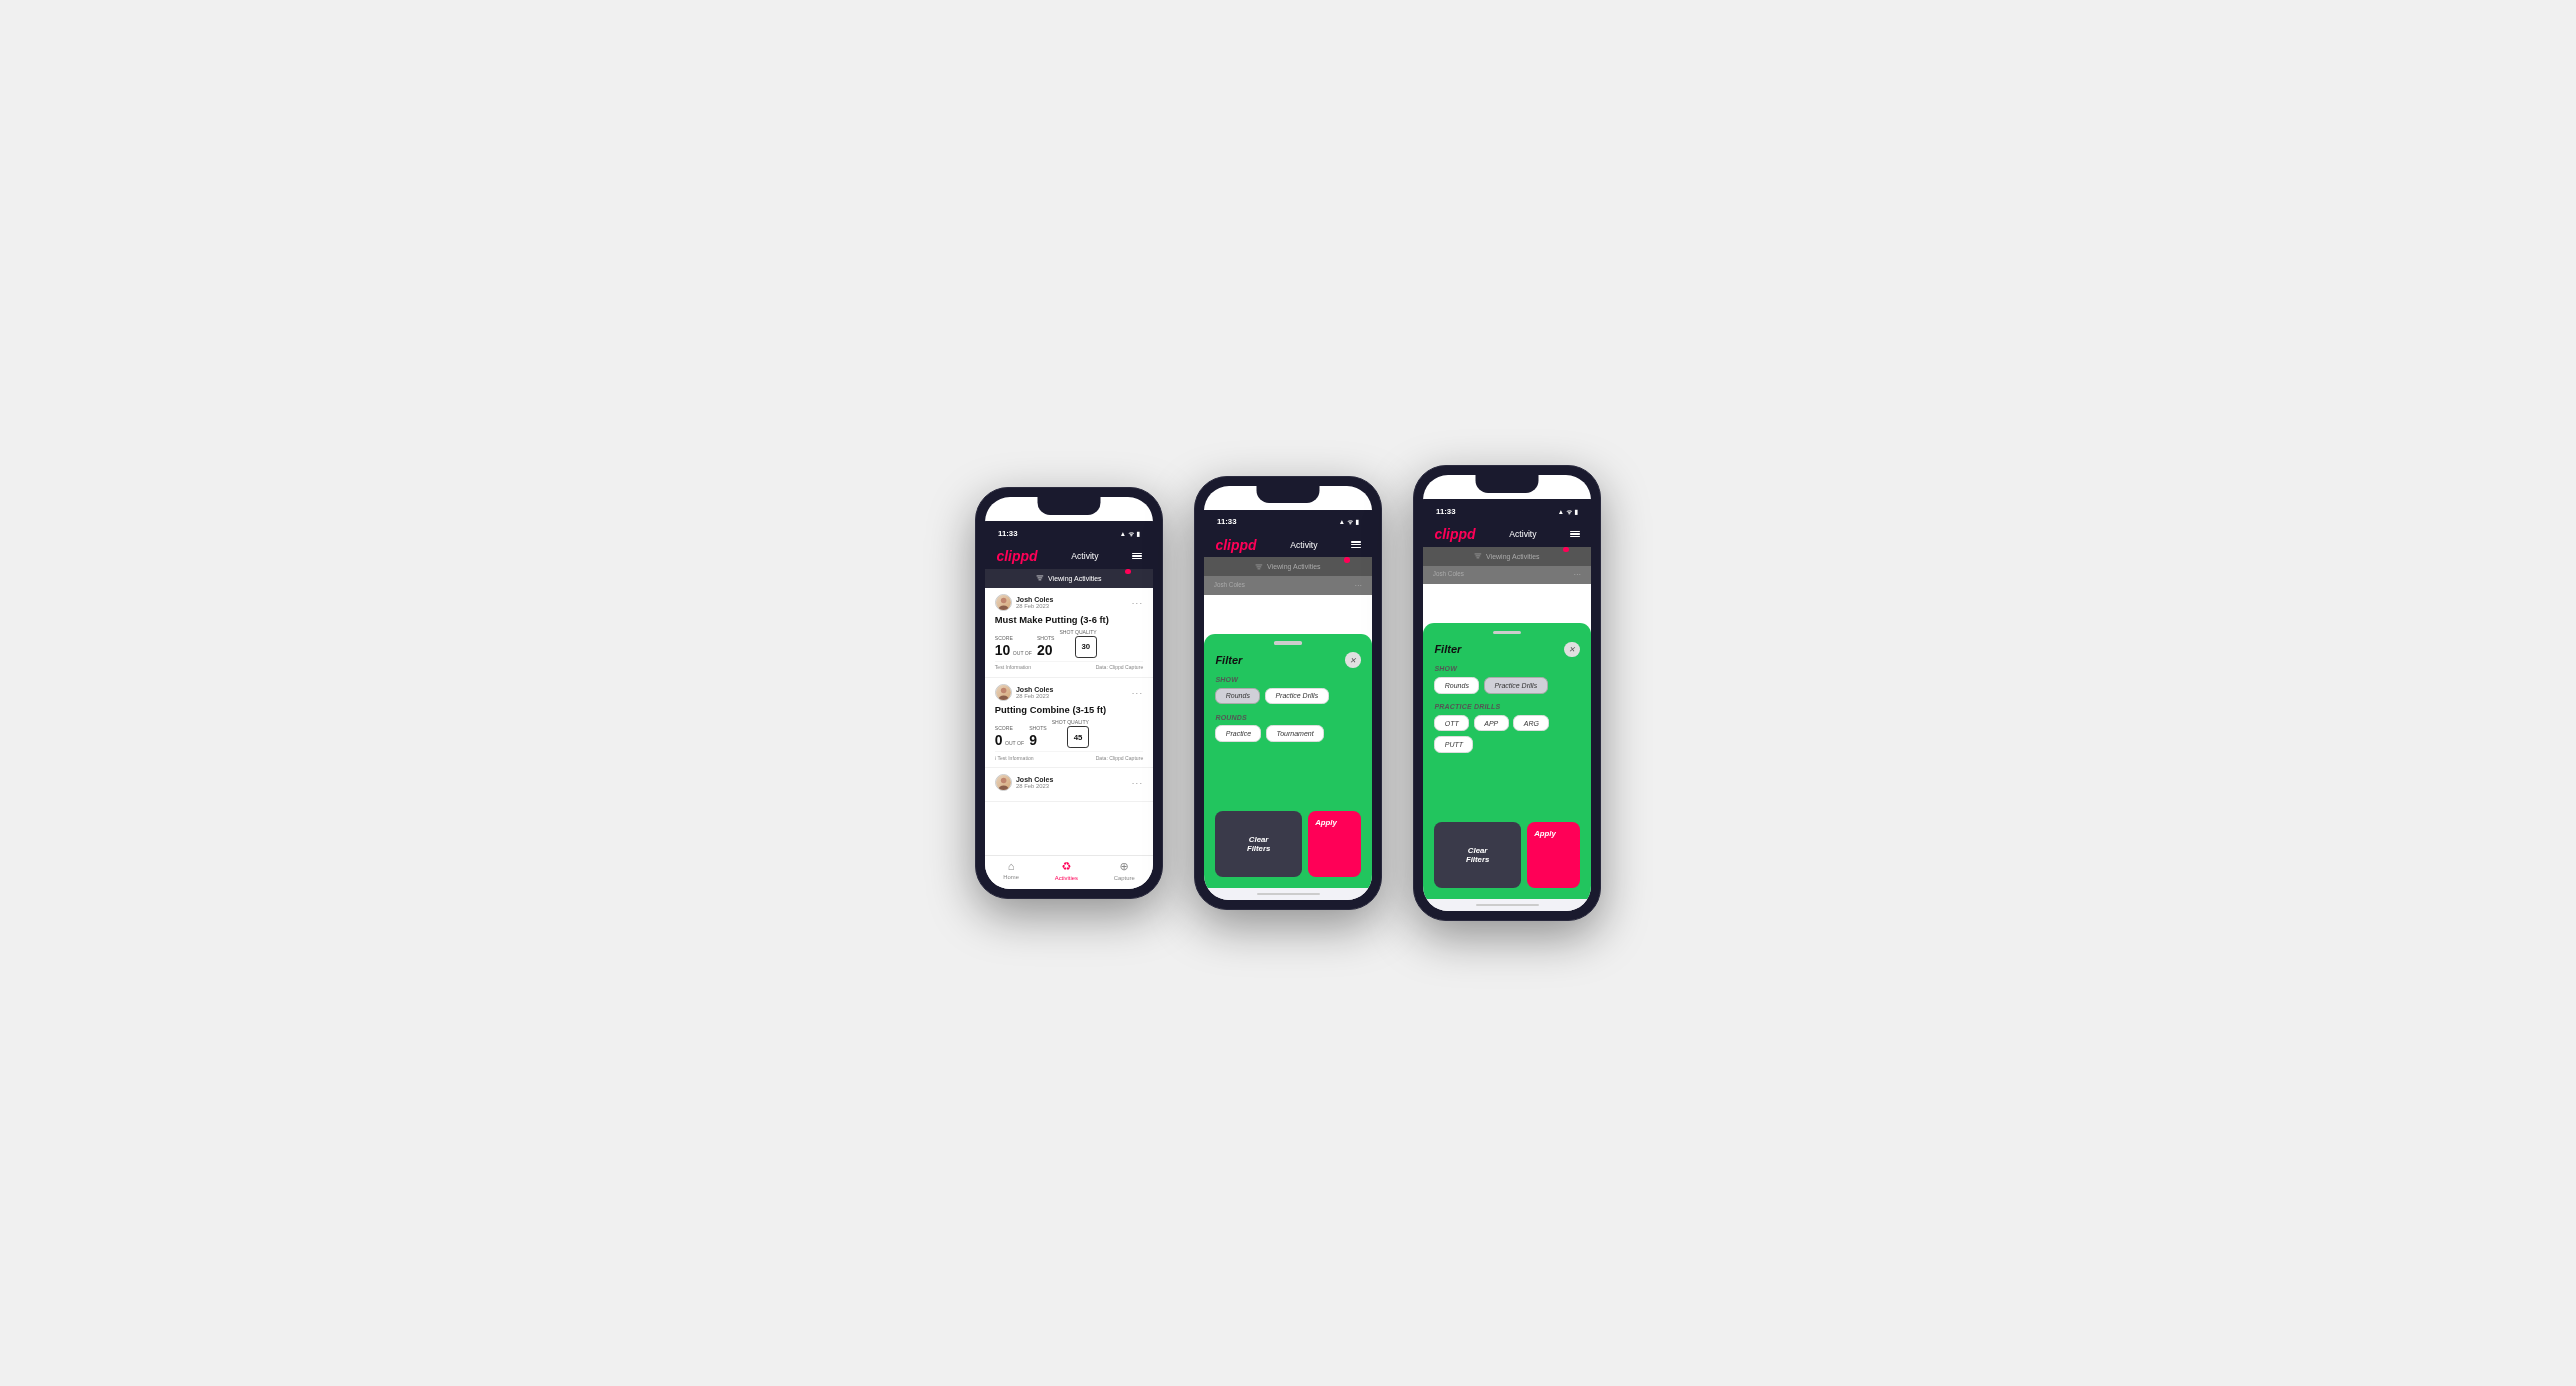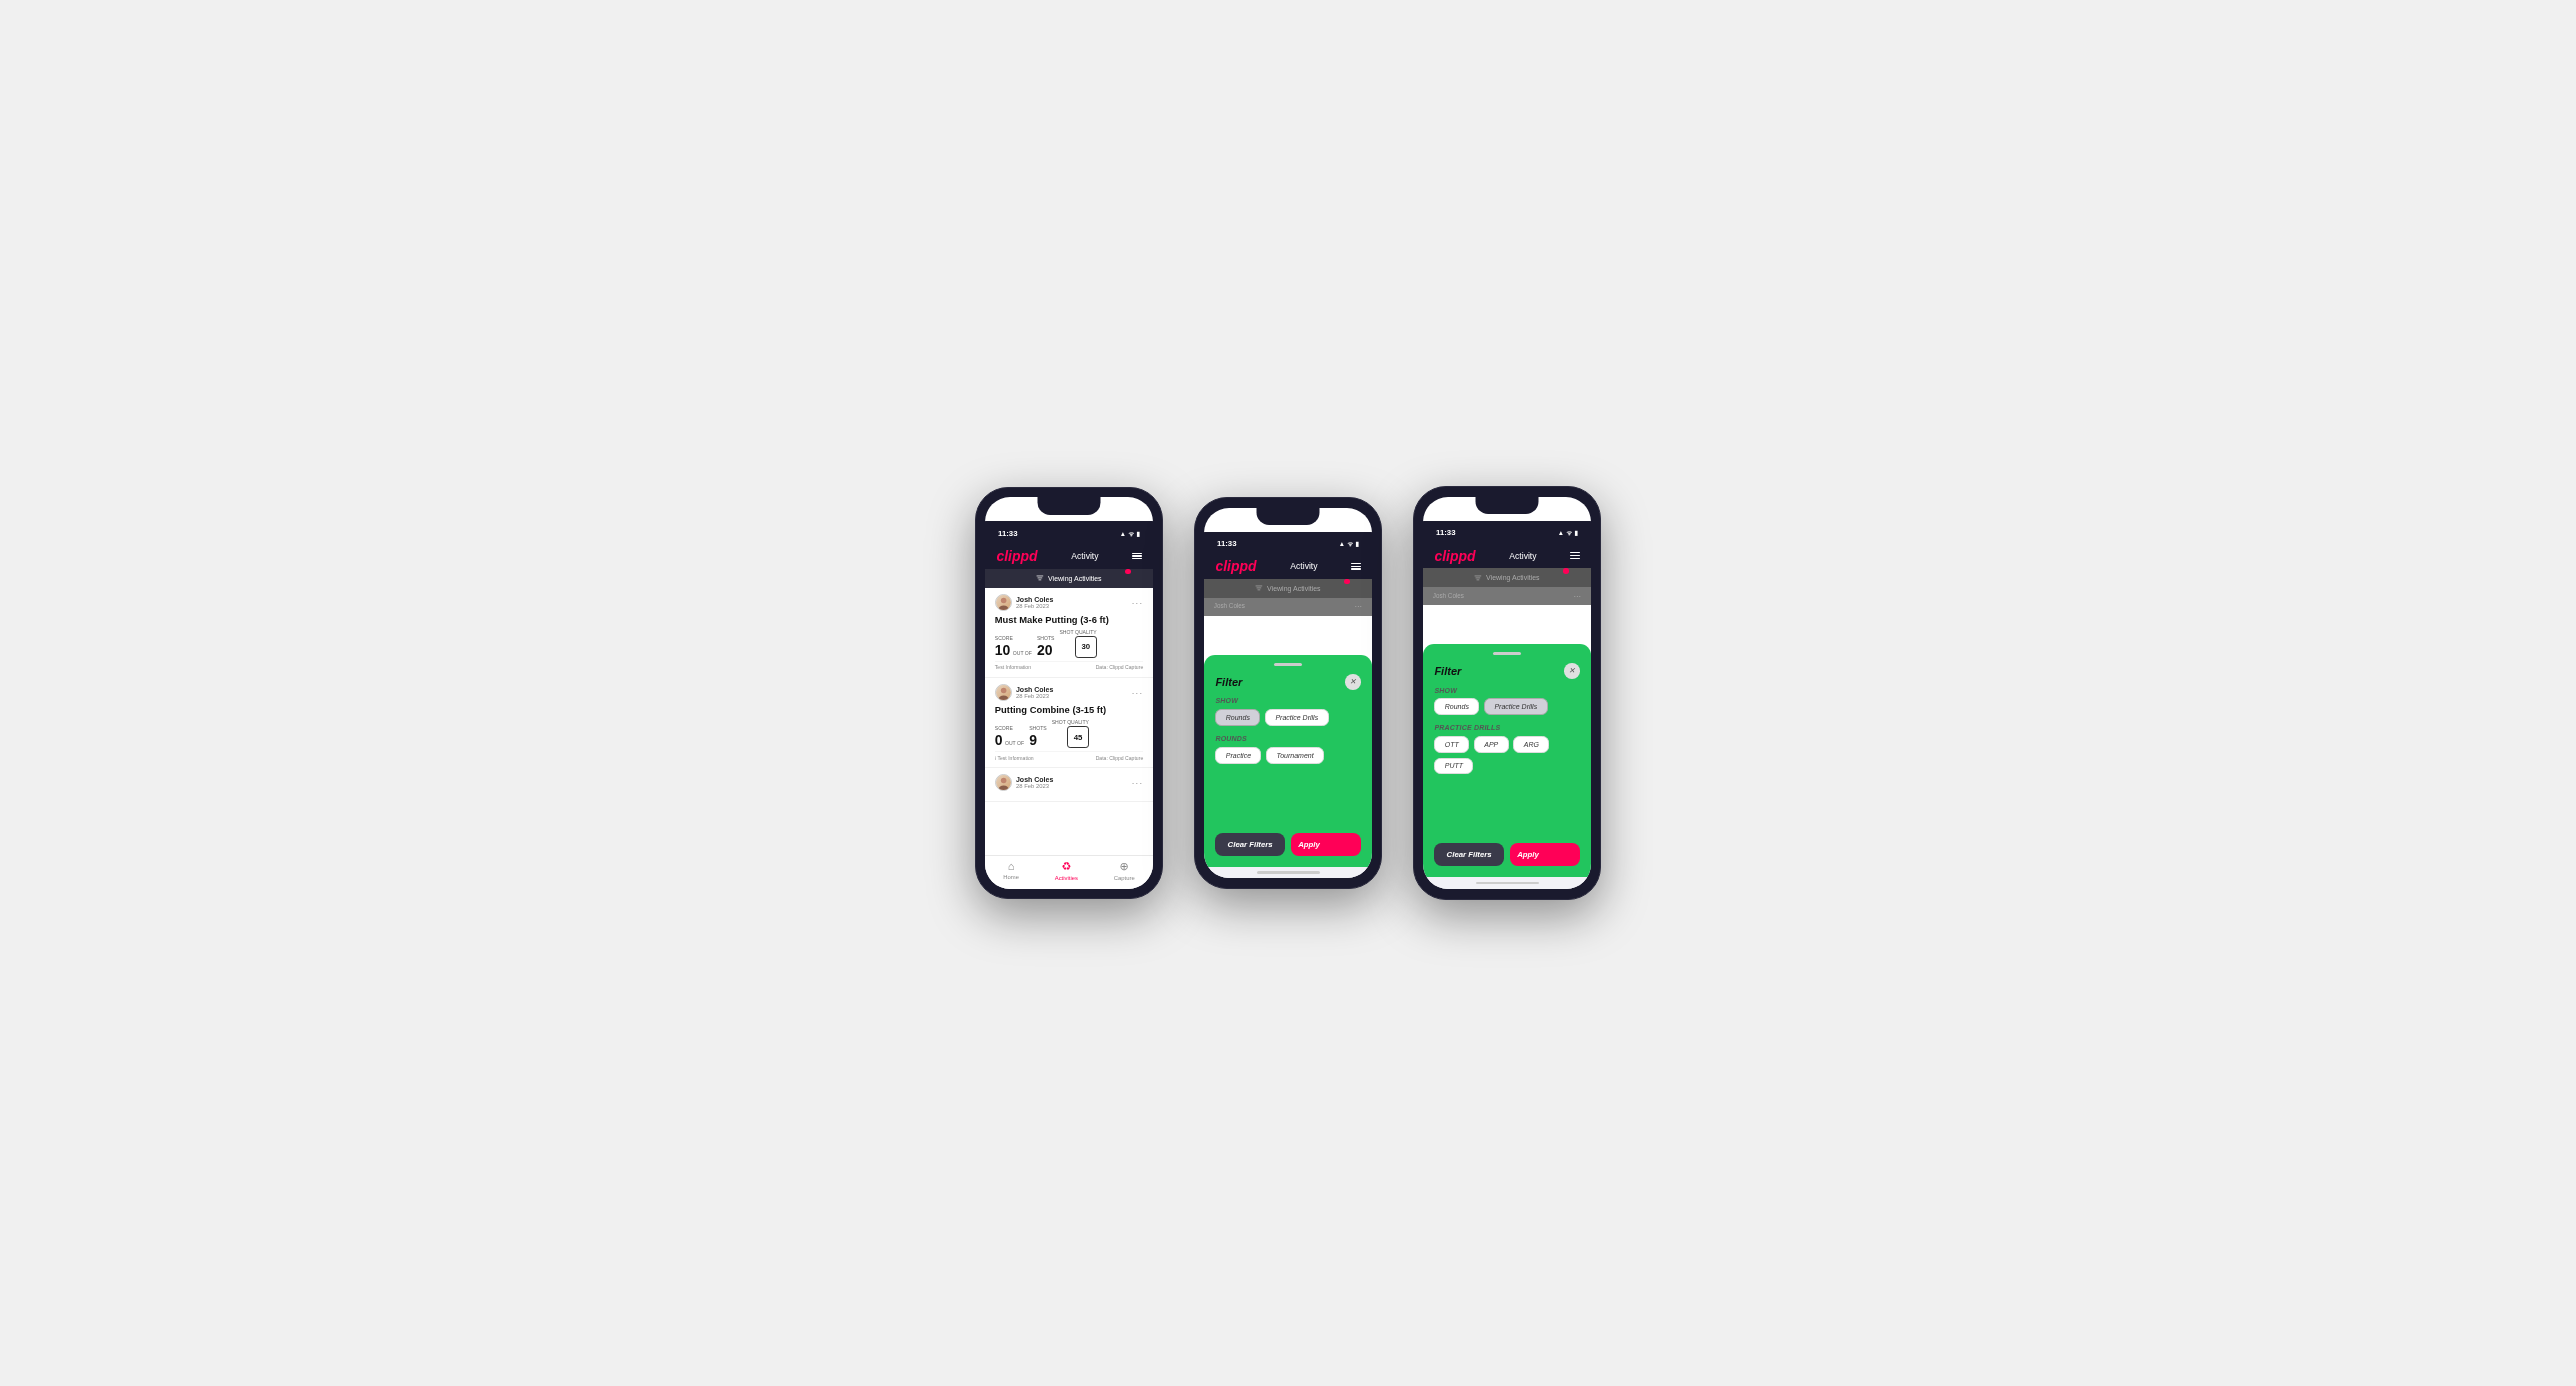--- a/index.html
+++ b/index.html
@@ -322,21 +322,21 @@
     }
 
     .filter-buttons {
       display: flex;
       gap: 6.3px;
       margin-top: 12.6px;
     }
 
     .btn-clear {
       flex: 1;
-      padding: 7px;
+      padding: 24px;
       background: #3a3a4a;
       border-radius: 7.8px;
       color: #fff;
       font-size: 7.8px;
       font-weight: 600;
       text-align: center;
       cursor: pointer;
     }
 
     .btn-apply {

